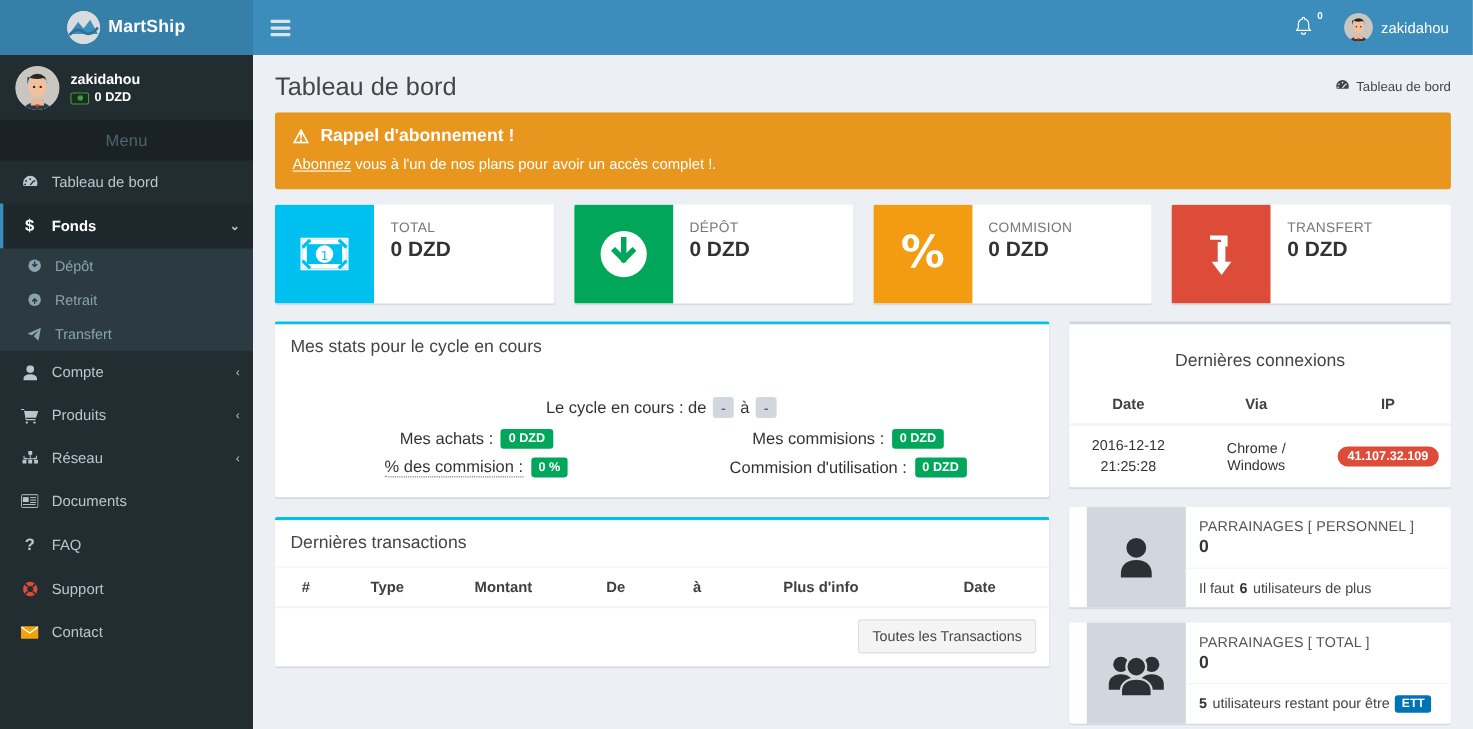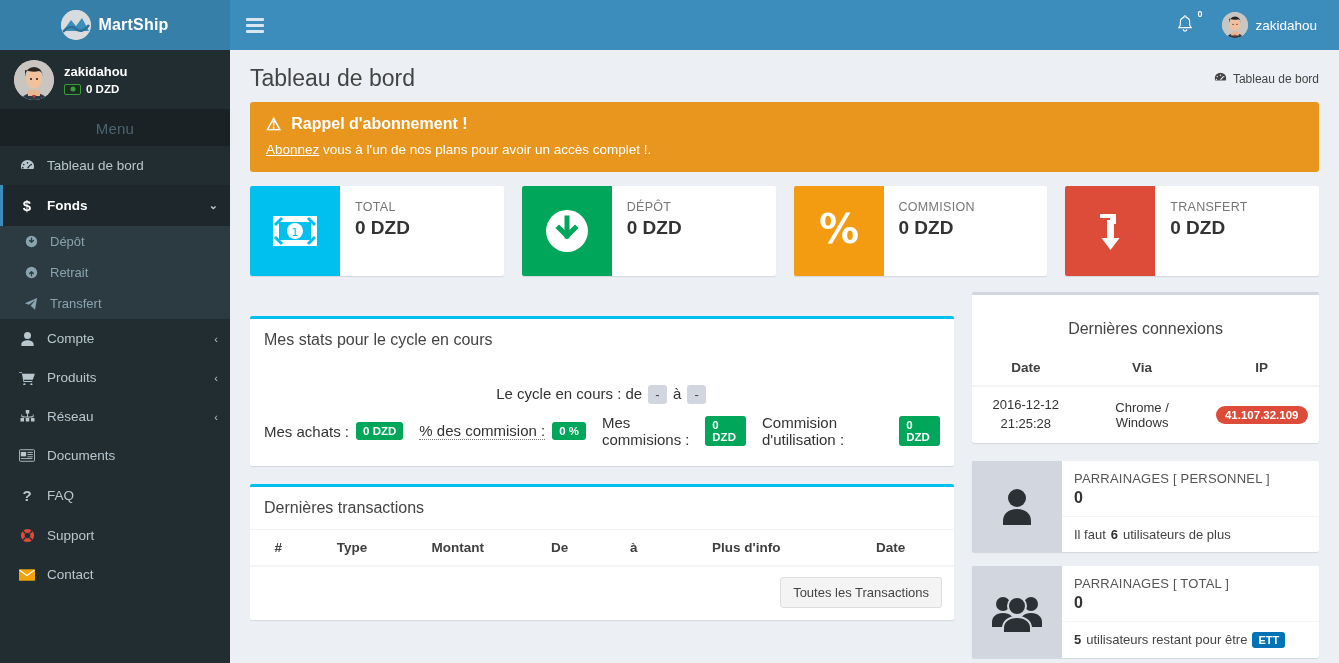--- a/index.html
+++ b/index.html
@@ -119,37 +119,37 @@
   }
   .info-icon {
     width: 90px; flex: 0 0 90px; display: flex; align-items: center; justify-content: center;
     color: #fff; font-size: 34px;
   }
   .info-content { padding: 14px 10px 0 15px; display: flex; flex-direction: column; gap: 3px; }
   .info-text { font-size: 12.5px; color: #777; letter-spacing: .3px; }
   .info-number { font-size: 19px; font-weight: bold; color: #333; }
 
   .row { display: flex; gap: 18px; align-items: flex-start; }
-  .col-left { flex: 1 1 auto; min-width: 0; margin-top: 24px; }
+  .col-left { flex: 1 1 auto; min-width: 0; }
   .col-right { flex: 0 0 347px; width: 347px; }
 
   .box {
     background: #fff; border-top: 3px solid #00c0ef; border-radius: 2px;
     box-shadow: 0 1px 1px rgba(0,0,0,.1); margin-bottom: 18px;
   }
   .box.gray { border-top-color: #d2d6de; }
   .box-header { padding: 12px 14px; border-bottom: 0; }
   .box-title { font-size: 16px; color: #444; font-weight: normal; }
   .box-title.center { text-align: center; display: block; }
   .box-body { padding: 10px 14px 12px; }
 
   .cycle-line { text-align: center; font-size: 15px; color: #333; padding: 14px 0 10px; }
   .gray-pill { background: #d2d6de; color: #444; border-radius: 3px; padding: 2px 7px; font-size: 13px; margin: 0 2px; display:inline-block;}
   .stat-grid { display: flex; }
-  .stat-col { flex: 1; display: flex; flex-direction: row; align-items: center; gap: 16px; padding-bottom: 6px;}
+  .stat-col { flex: 1; display: flex; flex-direction: column; align-items: center; gap: 8px; padding-bottom: 6px;}
   .stat-row { font-size: 15px; color: #333; display: flex; align-items: center; gap: 7px; }
   .label-dotted { border-bottom: 1px dotted #777; }
   .green-badge { background: #00a65a; color:#fff; font-size: 11.5px; font-weight: bold; border-radius: 3px; padding: 3px 7px; }
 
   table.tbl { width: 100%; border-collapse: collapse; }
   table.tbl th {
     font-size: 13.5px; color: #404040; font-weight: bold; padding: 10px 8px;
     border-bottom: 2px solid #f4f4f4; text-align: center;
   }
   table.tbl td { font-size: 13px; color: #333; padding: 9px 8px; text-align: center; }
@@ -161,21 +161,21 @@
     font-family: "Liberation Sans", sans-serif;
   }
 
   .conn-table th { border-bottom: 1px solid #f4f4f4; }
   .conn-table td { vertical-align: middle; }
   .red-pill { background: #dd4b39; color: #fff; font-size: 11.5px; font-weight: bold; border-radius: 10px; padding: 3px 9px; display:inline-block;}
   .date-cell { font-size: 12.5px; line-height: 1.45; }
 
   .info-box2 {
     background: #fff; display: flex; box-shadow: 0 1px 1px rgba(0,0,0,.1);
-    border-radius: 2px; margin-bottom: 14px; min-height: 88px;
+    border-radius: 2px; margin-bottom: 14px; min-height: 88px; padding-left: 16px;
   }
   .ib2-icon {
     width: 90px; flex: 0 0 90px; background: #d2d6de; color: #333;
     display: flex; align-items: center; justify-content: center;
   }
   .ib2-content { flex: 1; display: flex; flex-direction: column; min-width: 0;}
   .ib2-top { padding: 10px 12px 9px; }
   .ib2-text { font-size: 13px; color: #555; letter-spacing: .2px; }
   .ib2-number { font-size: 16px; font-weight: bold; color: #333; margin-top: 3px; }
   .ib2-foot {

